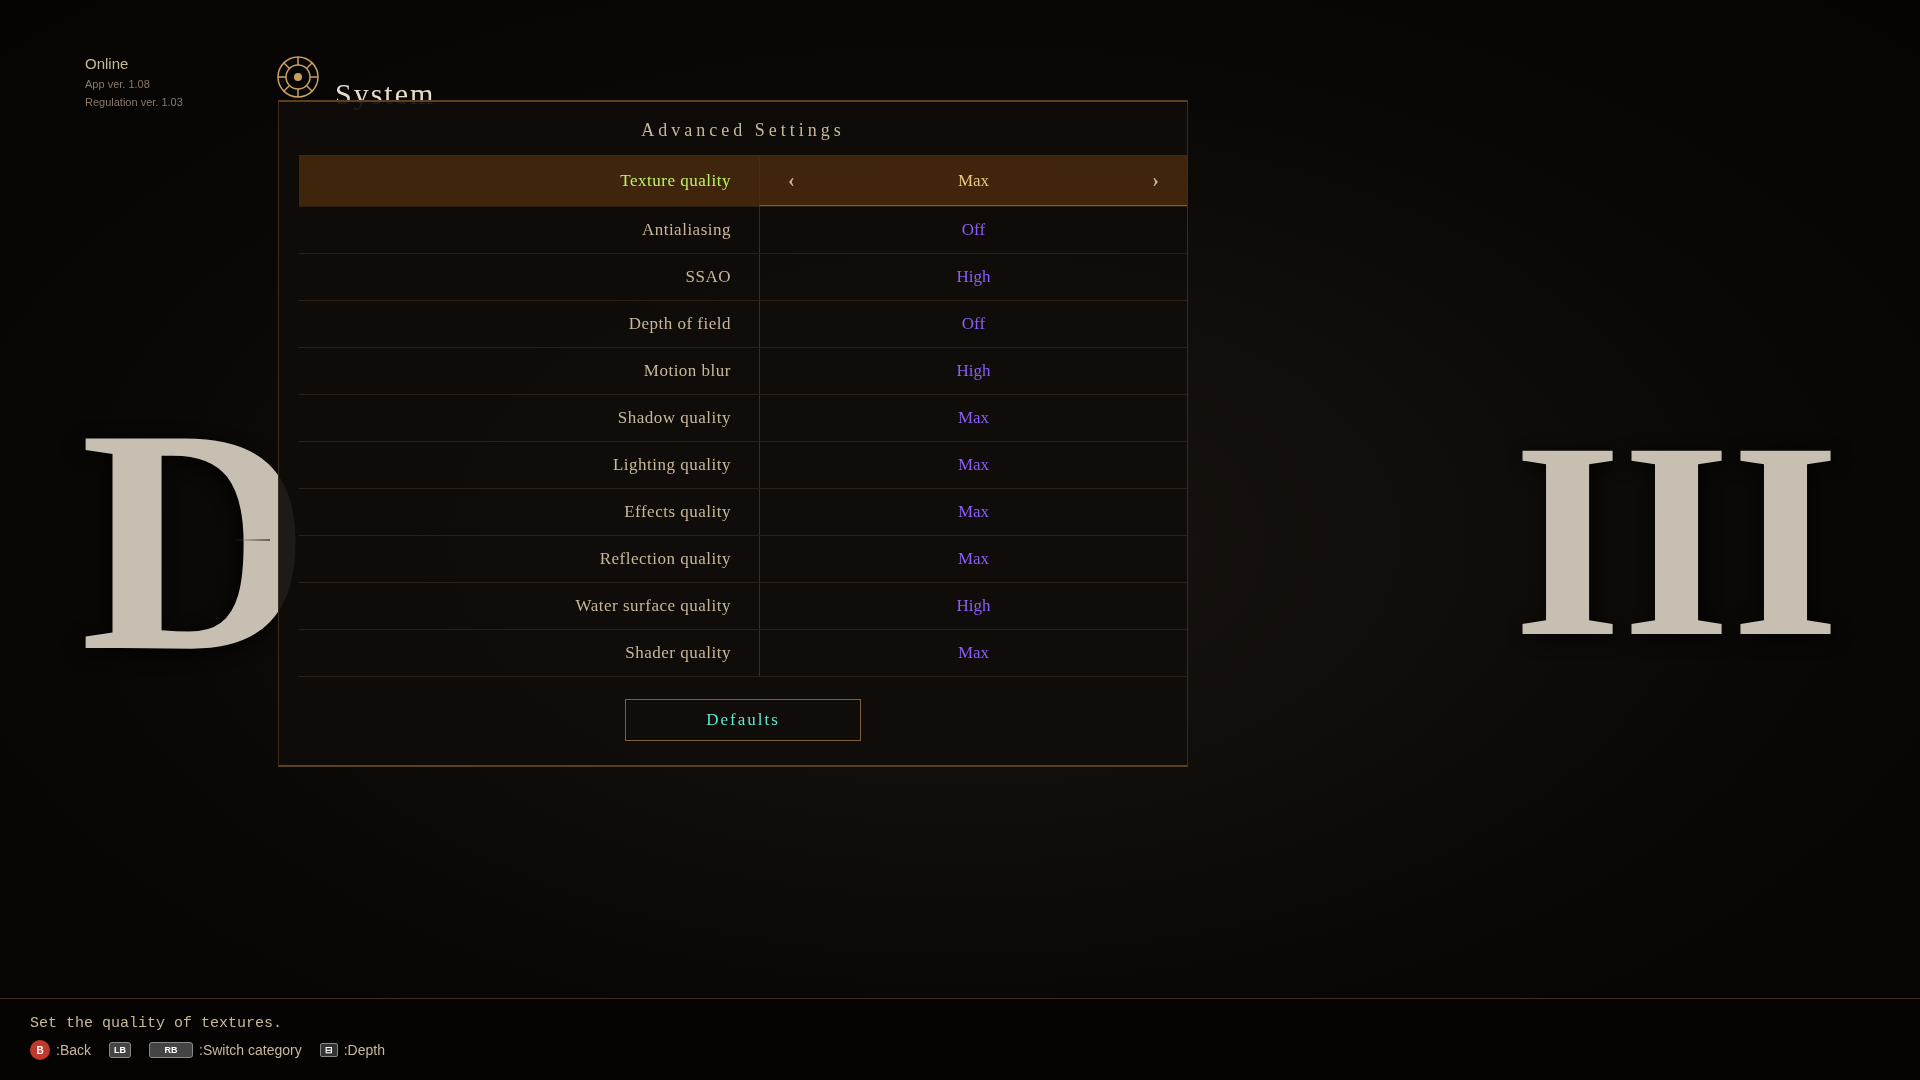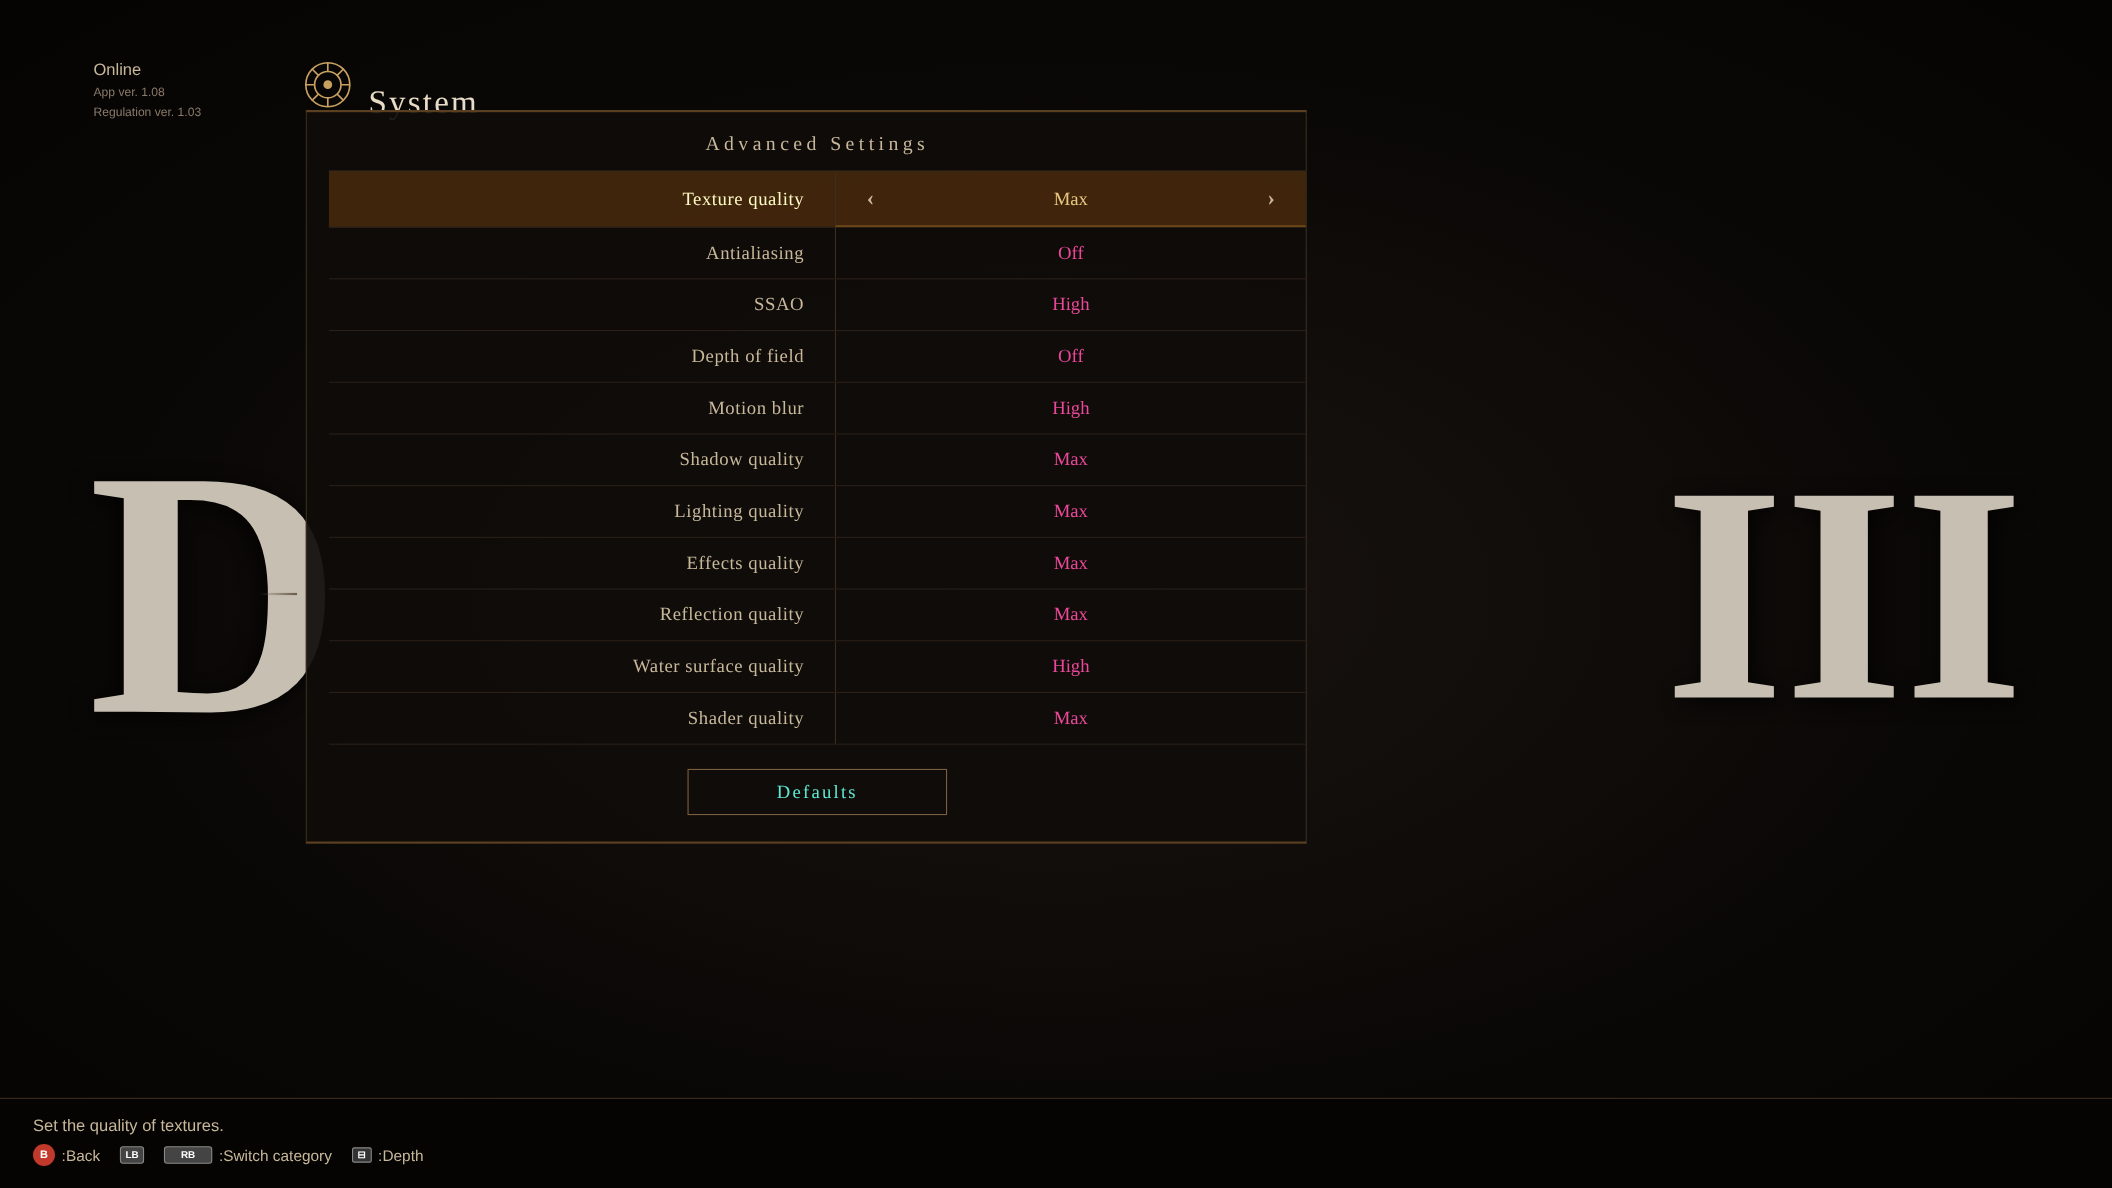--- a/index.html
+++ b/index.html
@@ -129,21 +129,21 @@
       align-items: center;
       border-bottom: 1px solid #2a2018;
       position: relative;
     }
 
     .setting-row.selected {
       background: rgba(180, 100, 20, 0.3);
     }
 
     .setting-row.selected .setting-name {
-      color: #fef9c3;
+      color: #bef264;
     }
 
     .setting-name {
       width: 460px;
       text-align: right;
       padding: 13px 28px 13px 20px;
       color: #c8b89a;
       font-size: 17px;
       font-family: 'Georgia', serif;
       letter-spacing: 0.5px;
@@ -153,21 +153,21 @@
       flex: 1;
       display: flex;
       align-items: center;
       justify-content: center;
       padding: 13px 20px;
       border-left: 1px solid #3a2e1e;
       position: relative;
     }
 
     .setting-value {
-      color: #ec4899;
+      color: #8b5cf6;
       font-size: 17px;
       font-family: 'Georgia', serif;
       flex: 1;
       text-align: center;
     }
 
     .arrow-left, .arrow-right {
       color: #c8b89a;
       font-size: 20px;
       font-weight: bold;
@@ -208,21 +208,21 @@
       left: 0;
       right: 0;
       background: rgba(5, 4, 3, 0.95);
       border-top: 1px solid #3a2e1e;
       padding: 16px 30px 20px;
     }
 
     .hint-text {
       color: #c8b89a;
       font-size: 15px;
-      font-family: Liberation Sans, sans-serif;
+      font-family: Liberation Mono, monospace;
       margin-bottom: 8px;
     }
 
     .controls-row {
       display: flex;
       align-items: center;
       gap: 18px;
     }
 
     .control-item {

